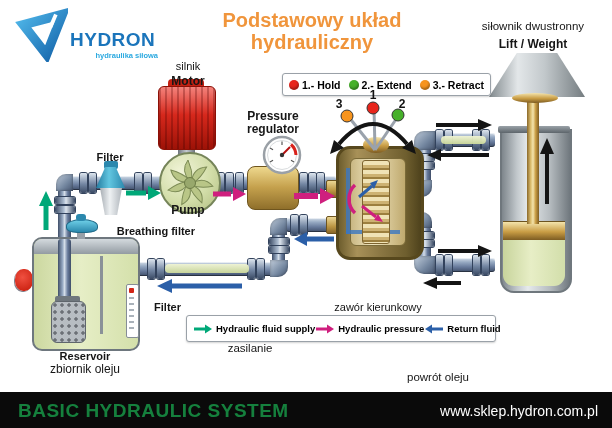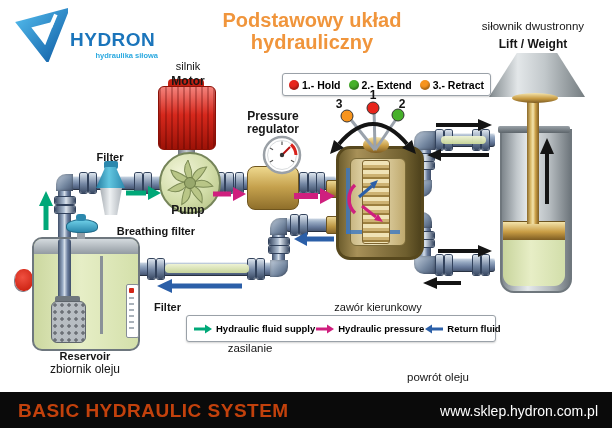--- a/index.html
+++ b/index.html
@@ -90,21 +90,21 @@
   #pos-legend{left:282px;top:73px;height:21px;padding:0 6px;gap:8px;font-size:10.5px;font-weight:bold;}
   #pos-legend .item{display:flex;align-items:center;gap:3px;white-space:nowrap;}
   .dot{width:10px;height:10px;border-radius:50%;box-shadow:inset -1px -2px 2px rgba(0,0,0,.3);}
   .c-hold{background:var(--hold-red);} .c-extend{background:var(--extend-green);} .c-retract{background:var(--retract-orange);}
   #flow-legend{left:186px;top:315px;height:25px;width:296px;padding:0 6px;justify-content:space-between;
         font-size:9.5px;font-weight:bold;}
   #flow-legend .item{display:flex;align-items:center;gap:3px;white-space:nowrap;}
   .num{position:absolute;width:14px;text-align:center;font-size:12px;font-weight:bold;color:#111;z-index:45;}
   #overlay{position:absolute;left:0;top:0;z-index:40;pointer-events:none;}
   #footer{position:absolute;left:0;top:392px;width:612px;height:36px;background:#0a0a0a;z-index:20;}
-  #footer .t1{position:absolute;left:18px;top:8px;color:#c2410c;font-size:19px;font-weight:bold;letter-spacing:.5px;}
+  #footer .t1{position:absolute;left:18px;top:8px;color:#15803d;font-size:19px;font-weight:bold;letter-spacing:.5px;}
   #footer .t2{position:absolute;right:14px;top:11px;color:#fff;font-size:14px;}
   #logo{position:absolute;left:12px;top:6px;width:160px;height:60px;z-index:30;}
   #logo .brand{position:absolute;left:58px;top:23px;font-size:19px;font-weight:bold;color:var(--brand-blue);letter-spacing:.5px;}
   #logo .tag{position:absolute;left:60px;top:45px;width:86px;text-align:right;font-size:7.5px;font-weight:bold;color:var(--brand-blue-light);}
   #title{left:160px;top:9px;width:304px;font-size:20px;font-weight:bold;color:var(--title-orange);}
 </style>
 </head>
 <body>
 
 <div id="canvas">

